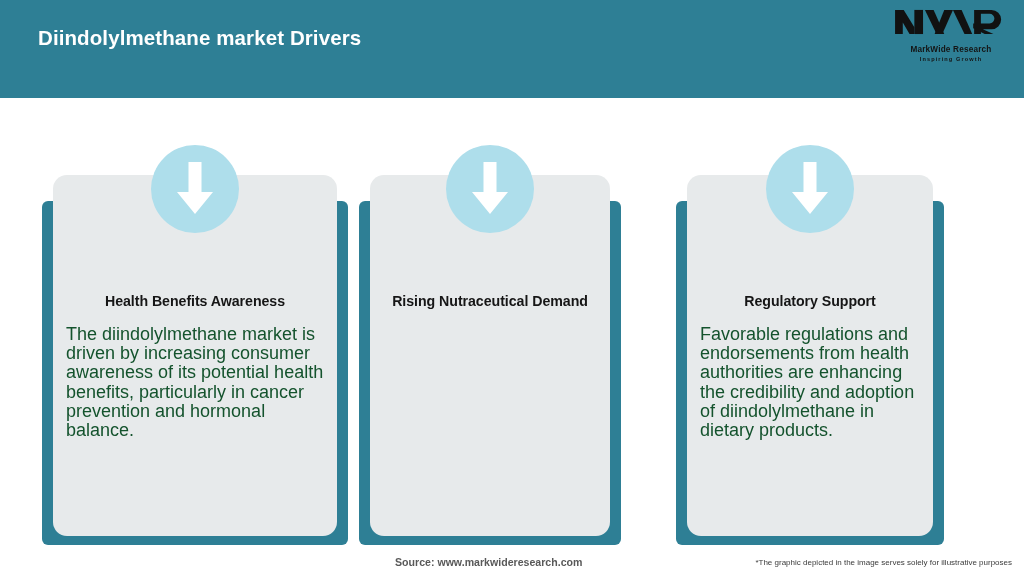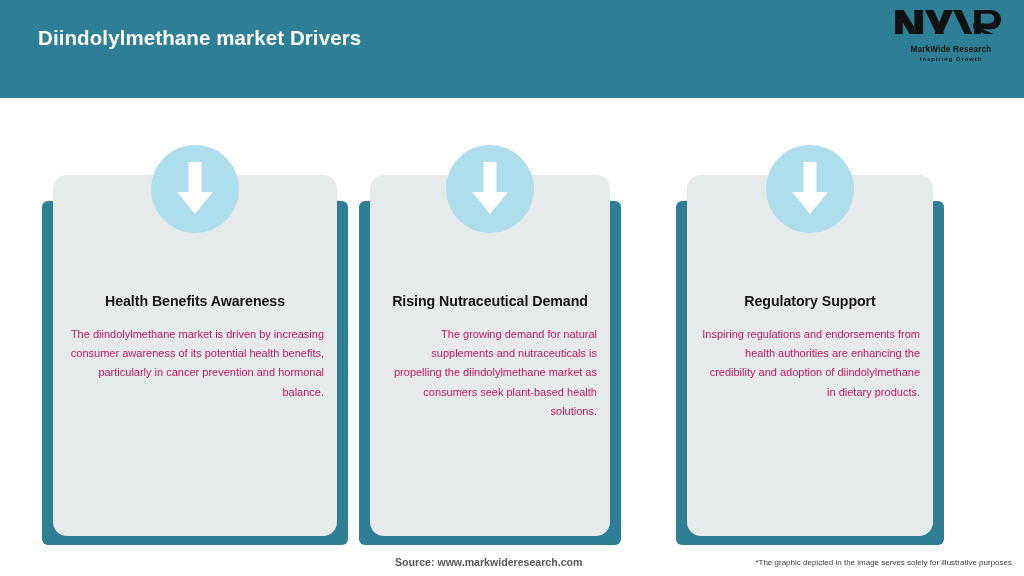--- a/index.html
+++ b/index.html
@@ -128,24 +128,24 @@
     font-weight: bold;
     color: #161616;
     letter-spacing: -0.05px;
     margin-top: 40px;
   }
   .card-body {
     position: absolute;
     left: 13px;
     right: 13px;
     top: 150px;
-    font-size: 11px;
+    font-size: 18px;
     line-height: 19.2px;
-    color: #be185d;
-    text-align: right;
+    color: #14532d;
+    text-align: left;
   }
 
   
   .source-note {
     position: absolute;
     left: 395px;
     top: 556px;
     font-size: 10.6px;
     font-weight: bold;
     color: #595959;
@@ -201,31 +201,30 @@
 
   <div class="card-wrap c1">
     <div class="card-frame"></div>
     <div class="card-panel"></div>
     <div class="card-icon">
       <svg width="40" height="54" viewBox="0 0 40 54" aria-hidden="true">
         <polygon fill="#ffffff" points="13.5,0 26.5,0 26.5,30 38,30 20,52 2,30 13.5,30"></polygon>
       </svg>
     </div>
     <div class="card-title">Rising Nutraceutical Demand</div>
-    <div class="card-body">The growing demand for natural supplements and nutraceuticals is propelling the diindolylmethane market as consumers seek plant-based health solutions.</div>
   </div>
 
   <div class="card-wrap c2">
     <div class="card-frame"></div>
     <div class="card-panel"></div>
     <div class="card-icon">
       <svg width="40" height="54" viewBox="0 0 40 54" aria-hidden="true">
         <polygon fill="#ffffff" points="13.5,0 26.5,0 26.5,30 38,30 20,52 2,30 13.5,30"></polygon>
       </svg>
     </div>
     <div class="card-title">Regulatory Support</div>
-    <div class="card-body">Inspiring regulations and endorsements from health authorities are enhancing the credibility and adoption of diindolylmethane in dietary products.</div>
+    <div class="card-body">Favorable regulations and endorsements from health authorities are enhancing the credibility and adoption of diindolylmethane in dietary products.</div>
   </div>
 
   <div class="source-note">Source: www.markwideresearch.com</div>
   <div class="disclaimer">*The graphic depicted in the image serves solely for illustrative purposes</div>
 
 </div>
 
 </body></html>

